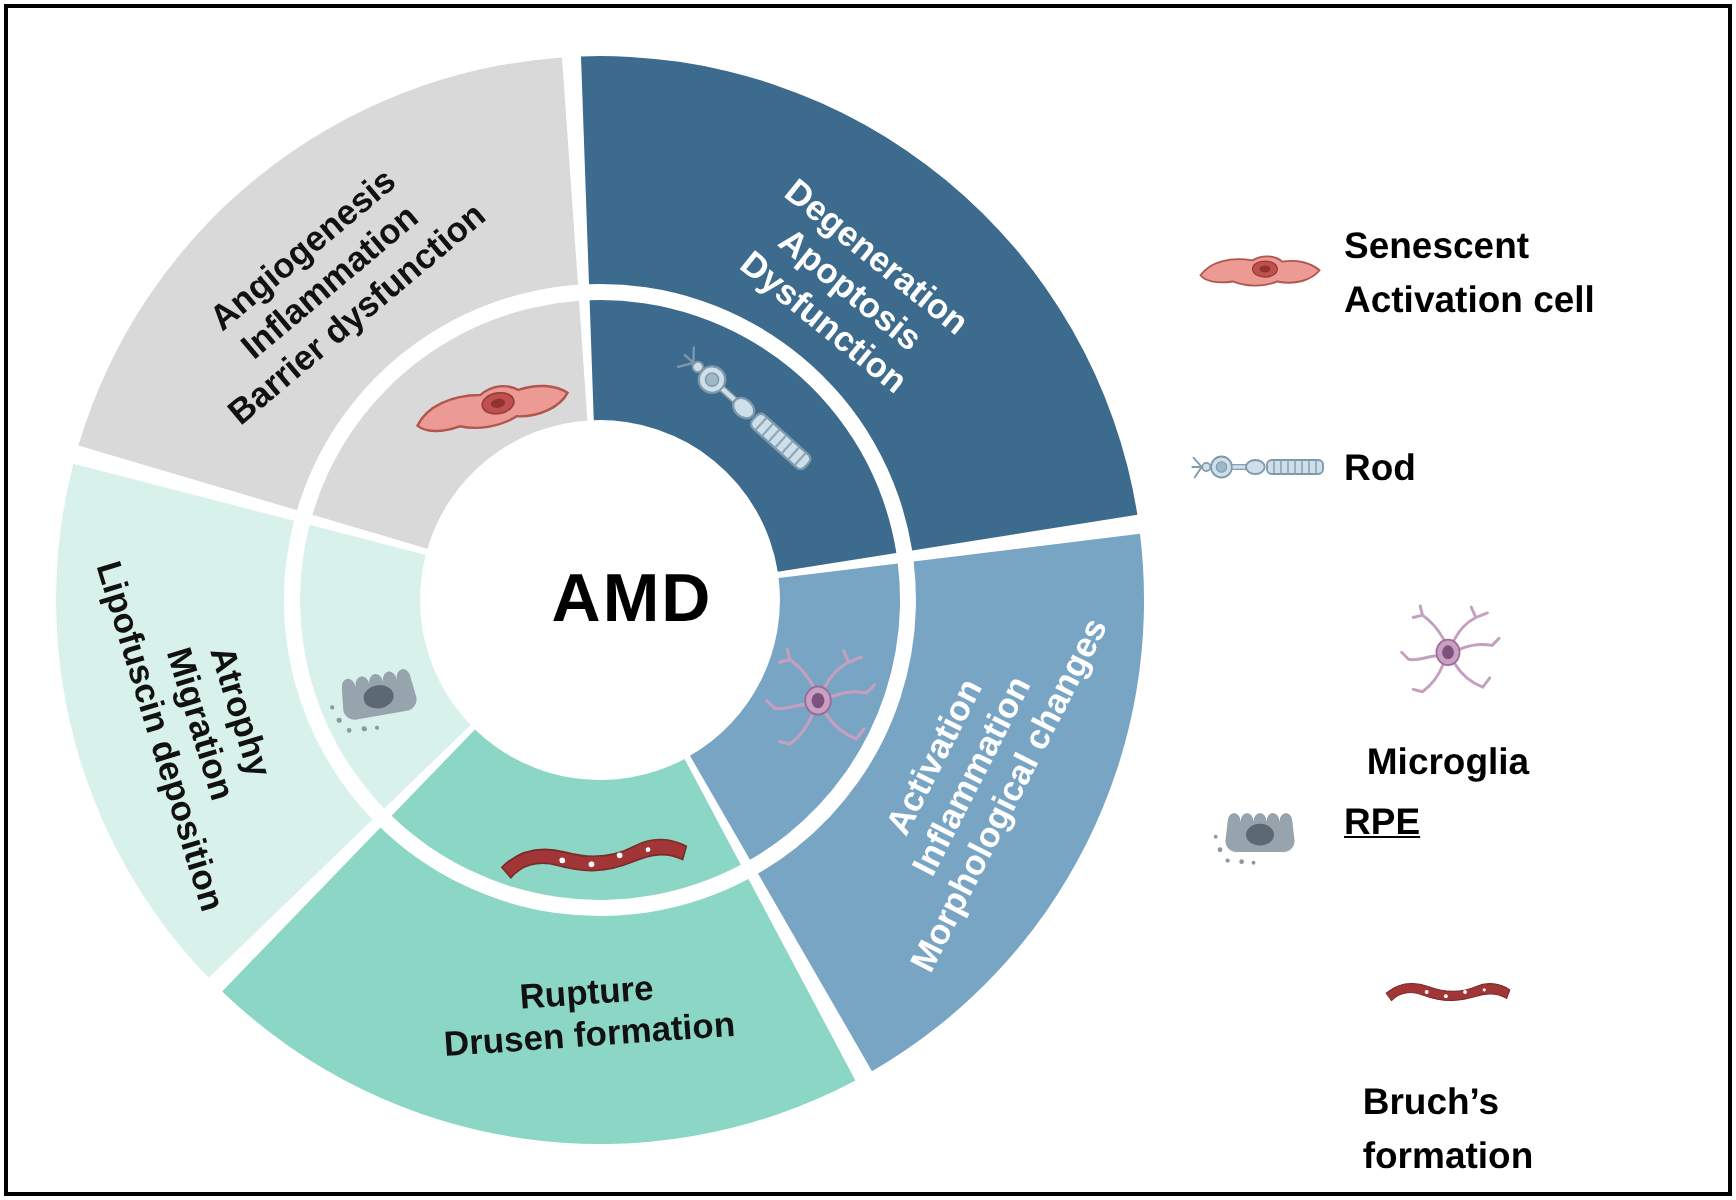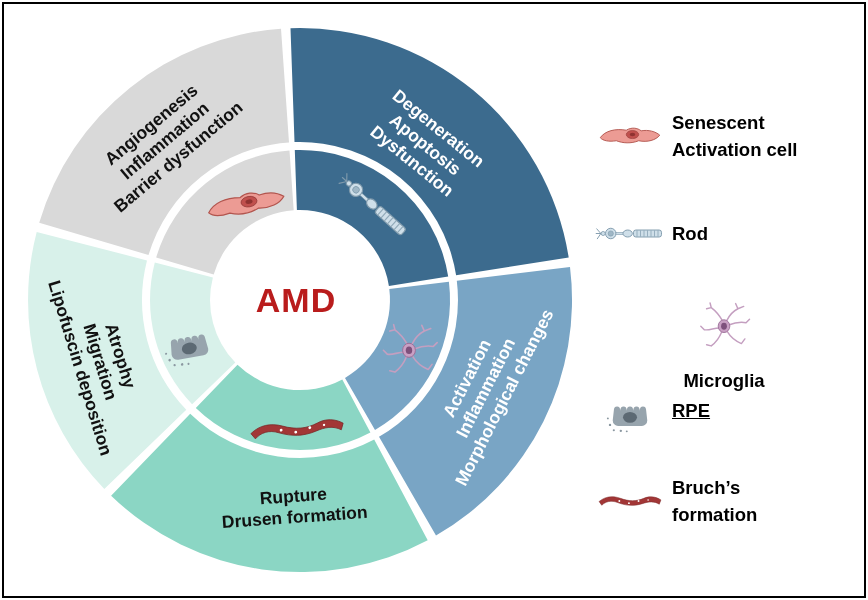--- a/index.html
+++ b/index.html
@@ -6,22 +6,22 @@
   body{
     width:868px;height:600px;background:#ffffff;position:relative;overflow:hidden;
     font-family:"Liberation Sans","DejaVu Sans",sans-serif;
   }
   .frame{position:absolute;inset:2px;border:2px solid #000;pointer-events:none;}
 
   
   #wheel{position:absolute;left:0;top:0;width:600px;height:600px;}
   #wheel-svg{position:absolute;left:0;top:0;}
   .center-label{
-    position:absolute;left:296px;top:300px;transform:translate(-50%,-50%);
-    font-size:34px;font-weight:800;letter-spacing:1px;color:#b91c1c;
+    position:absolute;left:316px;top:300px;transform:translate(-50%,-50%);
+    font-size:34px;font-weight:800;letter-spacing:1px;color:#000000;
   }
   .seg-label{
     position:absolute;font-weight:700;font-size:17.5px;line-height:21px;
     text-align:center;white-space:nowrap;
   }
   .seg-label-0{left:165px;top:141px;transform:translate(-50%,-50%) rotate(-40deg);}
   .seg-label-1{left:425px;top:145px;transform:translate(-50%,-50%) rotate(39deg);}
   .seg-label-2{left:486px;top:388px;transform:translate(-50%,-50%) rotate(-63deg);}
   .seg-label-3{left:294px;top:507px;transform:translate(-50%,-50%) rotate(-4deg);}
   .seg-label-4{left:100px;top:362px;transform:translate(-50%,-50%) rotate(73deg);}
@@ -34,21 +34,21 @@
   .ri-bruch{left:297px;top:428px;width:96px;transform:translate(-50%,-50%) rotate(-5deg);}
   .ri-rpe{left:188px;top:341px;width:58px;transform:translate(-50%,-50%) rotate(-10deg);}
 
   
   .legend{position:absolute;left:588px;top:88px;width:272px;display:flex;flex-direction:column;}
   .legend-row{display:flex;align-items:center;}
   .lr-0{height:95px;}
   .lr-1{height:100px;}
   .lr-2{height:85px;flex-direction:column;}
   .lr-3{height:85px;text-decoration:underline;}
-  .lr-4{height:95px;}
+  .lr-4{height:95px;flex-direction:column;}
   .legend-icon{flex:0 0 84px;width:84px;display:flex;justify-content:center;align-items:center;}
   .legend-icon svg{display:block;}
   .legend-text{font-size:18.5px;font-weight:700;color:#000;line-height:27px;}
 </style>
 </head>
 <body>
 
 <svg width="0" height="0" style="position:absolute" aria-hidden="true">
   <defs>
     <g id="sym-endo">

